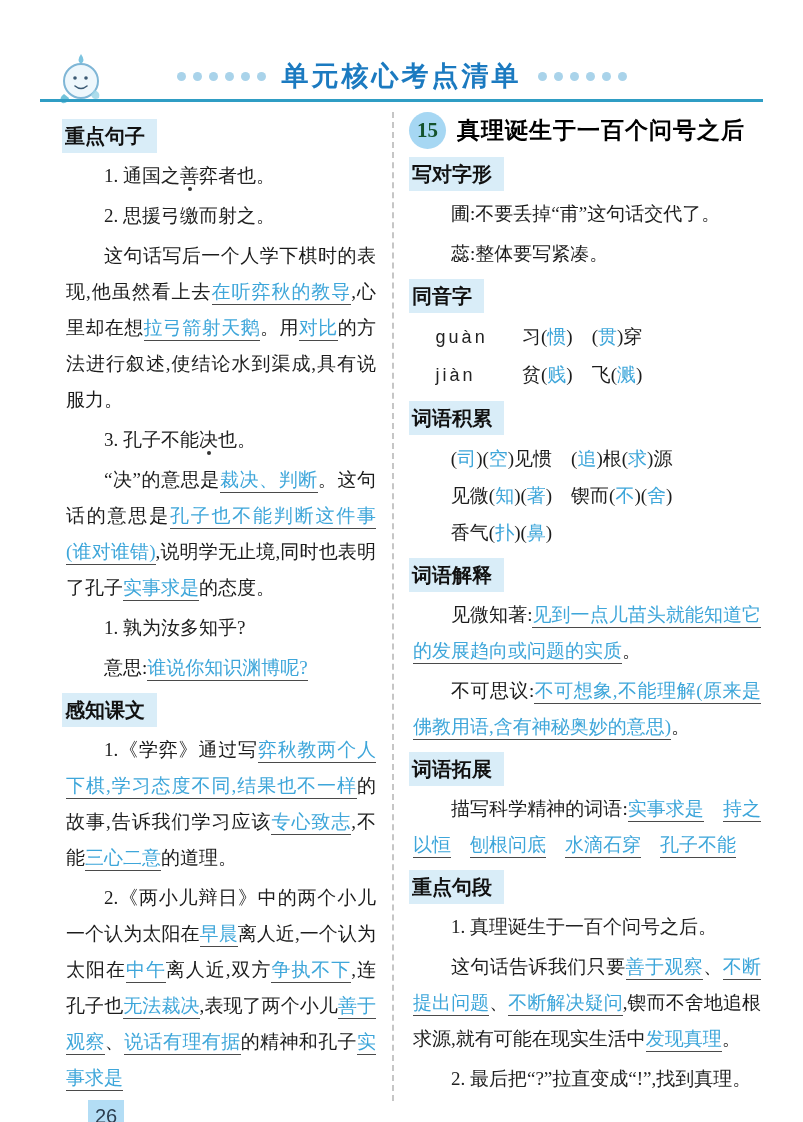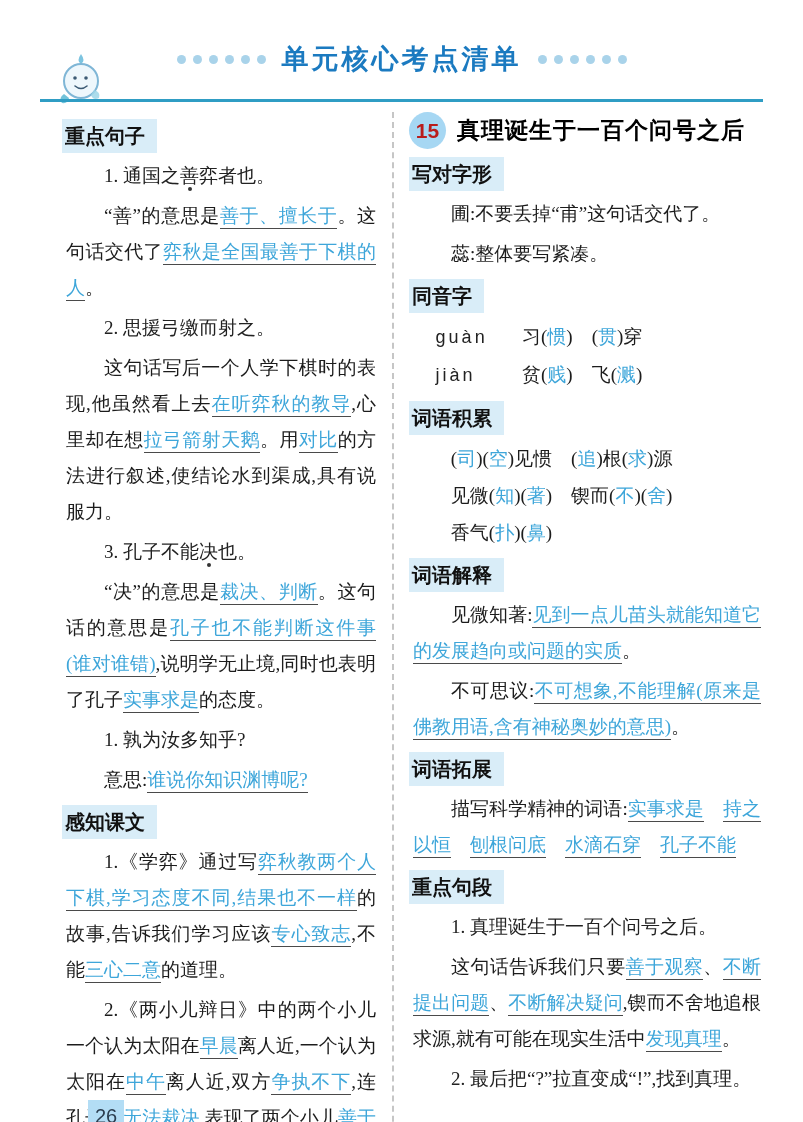--- a/index.html
+++ b/index.html
@@ -11,21 +11,21 @@
     --ribbon:#b3ddf5;
     --dot:#a9d3ea;
   }
   html,body{margin:0;padding:0;background:#e9e9e9;}
   .page{
     position:relative;width:803px;height:1122px;margin:0 auto;background:#ffffff;
     overflow:hidden;font-family:"Liberation Serif","DejaVu Serif",serif;color:#1c1c1c;
   }
   
   .masthead{position:absolute;top:50px;left:54px;width:54px;height:60px;}
-  .title-row{position:absolute;top:41px;left:0;right:0;display:flex;align-items:center;justify-content:center;gap:16px;}
+  .title-row{position:absolute;top:58px;left:0;right:0;display:flex;align-items:center;justify-content:center;gap:16px;}
   .page-title{margin:0;font-size:27px;font-weight:bold;color:var(--accent);letter-spacing:3px;
     font-family:"Liberation Serif","DejaVu Serif",serif;}
   .dots{display:flex;gap:7px;align-items:center;}
   .dots i{width:9px;height:9px;border-radius:50%;background:var(--dot);display:block;}
   .rule{position:absolute;top:99px;left:40px;right:40px;height:3px;background:var(--rule);}
   
   .columns{position:absolute;top:112px;left:62px;right:38px;display:flex;align-items:stretch;}
   .col-left{width:318px;flex:none;}
   .col-right{flex:1;border-left:2px dashed #c6c6c6;margin-left:12px;padding-left:15px;}
   
@@ -39,22 +39,22 @@
   .seg-c{color:var(--answer);}
   .seg-e{position:relative;}
   .seg-e::after{content:"";position:absolute;left:50%;bottom:-5px;width:4px;height:4px;border-radius:50%;
     background:#333;transform:translateX(-50%);}
   .heading{margin:7px 0 5px;line-height:30px;}
   .heading .htxt{display:inline-block;background:var(--highlight);color:#111;
     font-family:"Liberation Sans","DejaVu Sans",sans-serif;font-weight:bold;font-size:20px;
     padding:2px 12px 2px 3px;}
   
   .lesson-header{display:flex;align-items:center;gap:11px;margin:0 0 8px;}
-  .badge{width:37px;height:37px;border-radius:50%;background:var(--badge);color:#b91c1c;
-    font-family:Liberation Sans, sans-serif;font-weight:bold;font-size:21px;
+  .badge{width:37px;height:37px;border-radius:50%;background:var(--badge);color:#14532d;
+    font-family:Liberation Serif, serif;font-weight:bold;font-size:21px;
     display:flex;align-items:center;justify-content:center;flex:none;}
   .lesson-title{font-size:23px;font-weight:bold;color:#000;letter-spacing:1px;
     font-family:Liberation Sans, sans-serif;}
   
   .ribbon{position:absolute;left:88px;top:1100px;width:36px;height:54px;background:var(--ribbon);
     clip-path:polygon(0 0,100% 0,100% 100%,50% 68%,0 100%);
     display:flex;justify-content:center;align-items:flex-start;padding-top:5px;box-sizing:border-box;
     font-family:"Liberation Sans","DejaVu Sans",sans-serif;font-size:20px;color:#2c3e50;}
 </style>
 </head>
@@ -92,21 +92,20 @@
         <i></i>
         <i></i>
       </span>
   </div>
   <div class="rule"></div>
 
   <main class="columns">
     <section class="col-left" id="left-col">
         <div class="heading"><span class="htxt">重点句子</span></div>
         <div class="kai"><span class="seg-n">1. 通国之</span><span class="seg-e">善</span><span class="seg-n">弈者也。</span></div>
-        <div class="para"><span class="seg-n">“善”的意思是</span><span class="seg-b">善于、擅长于</span><span class="seg-n">。这句话交代了</span><span class="seg-b">弈秋是全国最善于下棋的人</span><span class="seg-n">。</span></div>
         <div class="kai"><span class="seg-n">2. 思援弓缴而射之。</span></div>
         <div class="para"><span class="seg-n">这句话写后一个人学下棋时的表现,他虽然看上去</span><span class="seg-b">在听弈秋的教导</span><span class="seg-n">,心里却在想</span><span class="seg-b">拉弓箭射天鹅</span><span class="seg-n">。用</span><span class="seg-b">对比</span><span class="seg-n">的方法进行叙述,使结论水到渠成,具有说服力。</span></div>
         <div class="kai"><span class="seg-n">3. 孔子不能</span><span class="seg-e">决</span><span class="seg-n">也。</span></div>
         <div class="para"><span class="seg-n">“决”的意思是</span><span class="seg-b">裁决、判断</span><span class="seg-n">。这句话的意思是</span><span class="seg-b">孔子也不能判断这件事(谁对谁错)</span><span class="seg-n">,说明学无止境,同时也表明了孔子</span><span class="seg-b">实事求是</span><span class="seg-n">的态度。</span></div>
         <div class="kai"><span class="seg-n">1. 孰为汝多知乎?</span></div>
         <div class="para"><span class="seg-n">意思:</span><span class="seg-b">谁说你知识渊博呢?</span></div>
         <div class="heading"><span class="htxt">感知课文</span></div>
         <div class="para"><span class="seg-n">1.《学弈》通过写</span><span class="seg-b">弈秋教两个人下棋,学习态度不同,结果也不一样</span><span class="seg-n">的故事,告诉我们学习应该</span><span class="seg-b">专心致志</span><span class="seg-n">,不能</span><span class="seg-b">三心二意</span><span class="seg-n">的道理。</span></div>
         <div class="para"><span class="seg-n">2.《两小儿辩日》中的两个小儿一个认为太阳在</span><span class="seg-b">早晨</span><span class="seg-n">离人近,一个认为太阳在</span><span class="seg-b">中午</span><span class="seg-n">离人近,双方</span><span class="seg-b">争执不下</span><span class="seg-n">,连孔子也</span><span class="seg-b">无法裁决</span><span class="seg-n">,表现了两个小儿</span><span class="seg-b">善于观察</span><span class="seg-n">、</span><span class="seg-b">说话有理有据</span><span class="seg-n">的精神和孔子</span><span class="seg-b">实事求是</span></div>
       </section>

